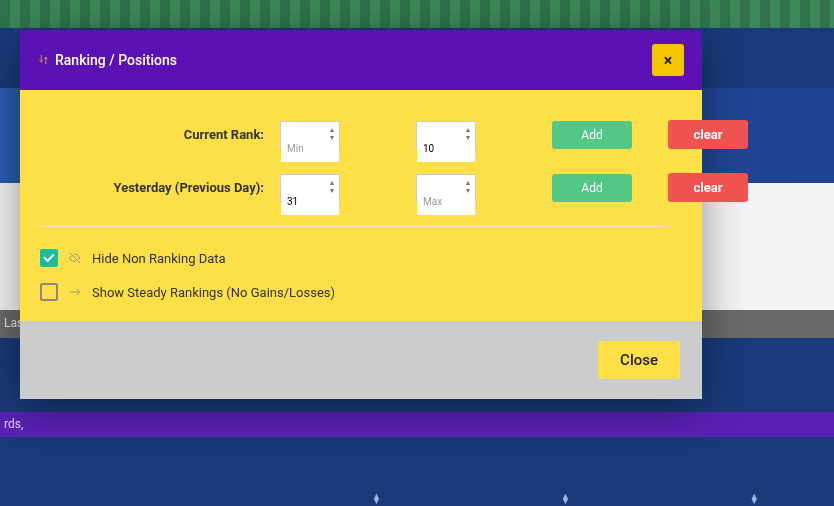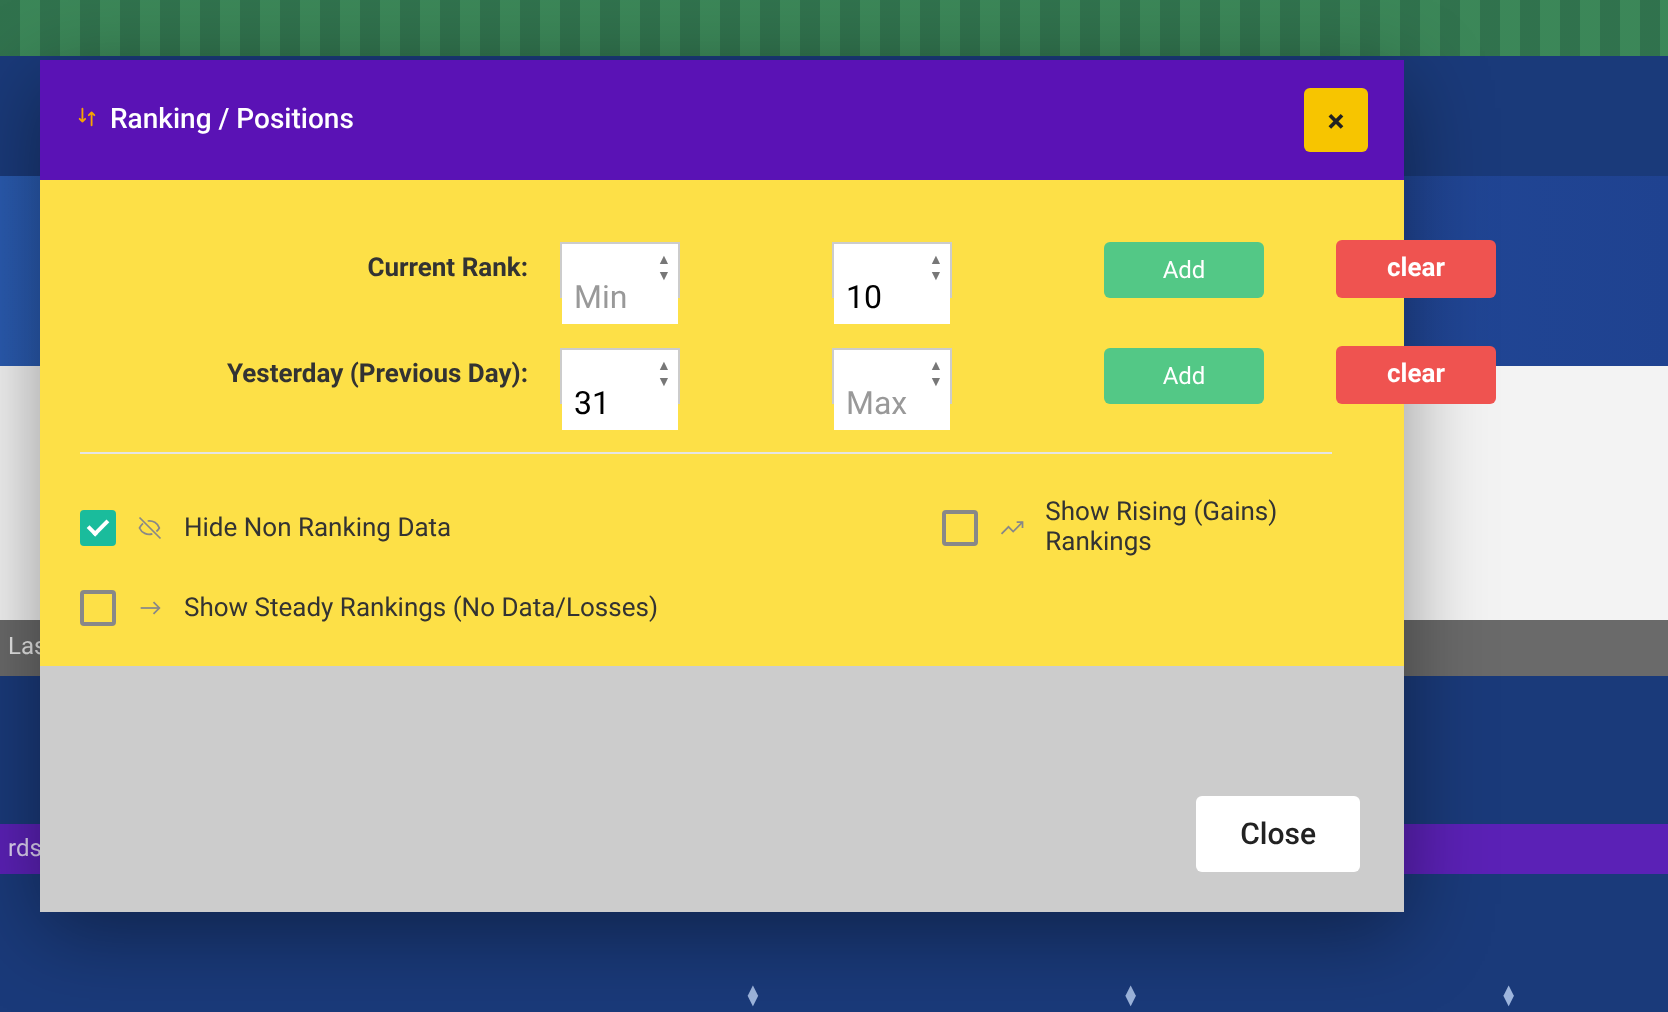--- a/index.html
+++ b/index.html
@@ -145,21 +145,21 @@
       border: 1px solid #ccc;
       display: flex;
       align-items: center;
       background: #fff;
     }
     .num-input {
       border: none;
       width: 100%;
       height: 100%;
       padding: 0 14px 0 6px;
-      font-size: 16px;
+      font-size: 10px;
       outline: none;
       margin-top: 28px;
     }
     .num-input::placeholder {
       color: #999;
     }
     .spinner {
       position: absolute;
       right: 2px;
       top: 2px;
@@ -248,29 +248,28 @@
       font-size: 13px;
       color: #333;
     }
     .modal-footer {
       background: #ccc;
       padding: 20px 22px;
       display: flex;
       justify-content: flex-end;
     }
     .btn-close-footer {
-      background: #ffffff;
+      background: #fde047;
       border: none;
       color: #222;
       font-size: 15px;
       font-weight: 500;
       padding: 10px 22px;
       border-radius: 3px;
       cursor: pointer;
-      margin-top: 45px;
     }
     .full-span { grid-column: 1 / span 2; }
   </style>
 </head>
 <body>
 
 <div class="bg-stripe-top"></div>
 <div class="bg-stripe-blue"></div>
 <div class="bg-stripe-gray"></div>
 <div class="bg-stripe-label">Las</div>
@@ -362,40 +361,30 @@
         <div class="chk checked"></div>
         <span class="chk-icon">
           <svg viewBox="0 0 24 24">
               <path d="M3 3l18 18M10 6a9 9 0 0110 6 14 14 0 01-2.5 3M6 8a14 14 0 00-3 4 9 9 0 0011 5"></path>
             </svg>
         </span>
         <span class="chk-label">Hide Non Ranking Data</span>
       </div>
 
 
-      <div class="checkbox-row">
-        <div class="chk"></div>
-        <span class="chk-icon">
-          <svg viewBox="0 0 24 24">
-              <polyline points="3,17 9,11 13,15 21,7"></polyline>
-              <polyline points="16,7 21,7 21,12"></polyline>
-            </svg>
-        </span>
-        <span class="chk-label">Show Rising (Gains) Rankings</span>
-      </div>
 
       <div class="checkbox-row full-span">
         <div class="chk"></div>
         <span class="chk-icon">
           <svg viewBox="0 0 24 24">
               <line x1="4" y1="12" x2="20" y2="12"></line>
               <polyline points="15,7 20,12 15,17"></polyline>
             </svg>
         </span>
-        <span class="chk-label">Show Steady Rankings (No Data/Losses)</span>
+        <span class="chk-label">Show Steady Rankings (No Gains/Losses)</span>
       </div>
 
     </div>
   </div>
 
   <div class="modal-footer">
     <button class="btn-close-footer">Close</button>
   </div>
 
 </div>

